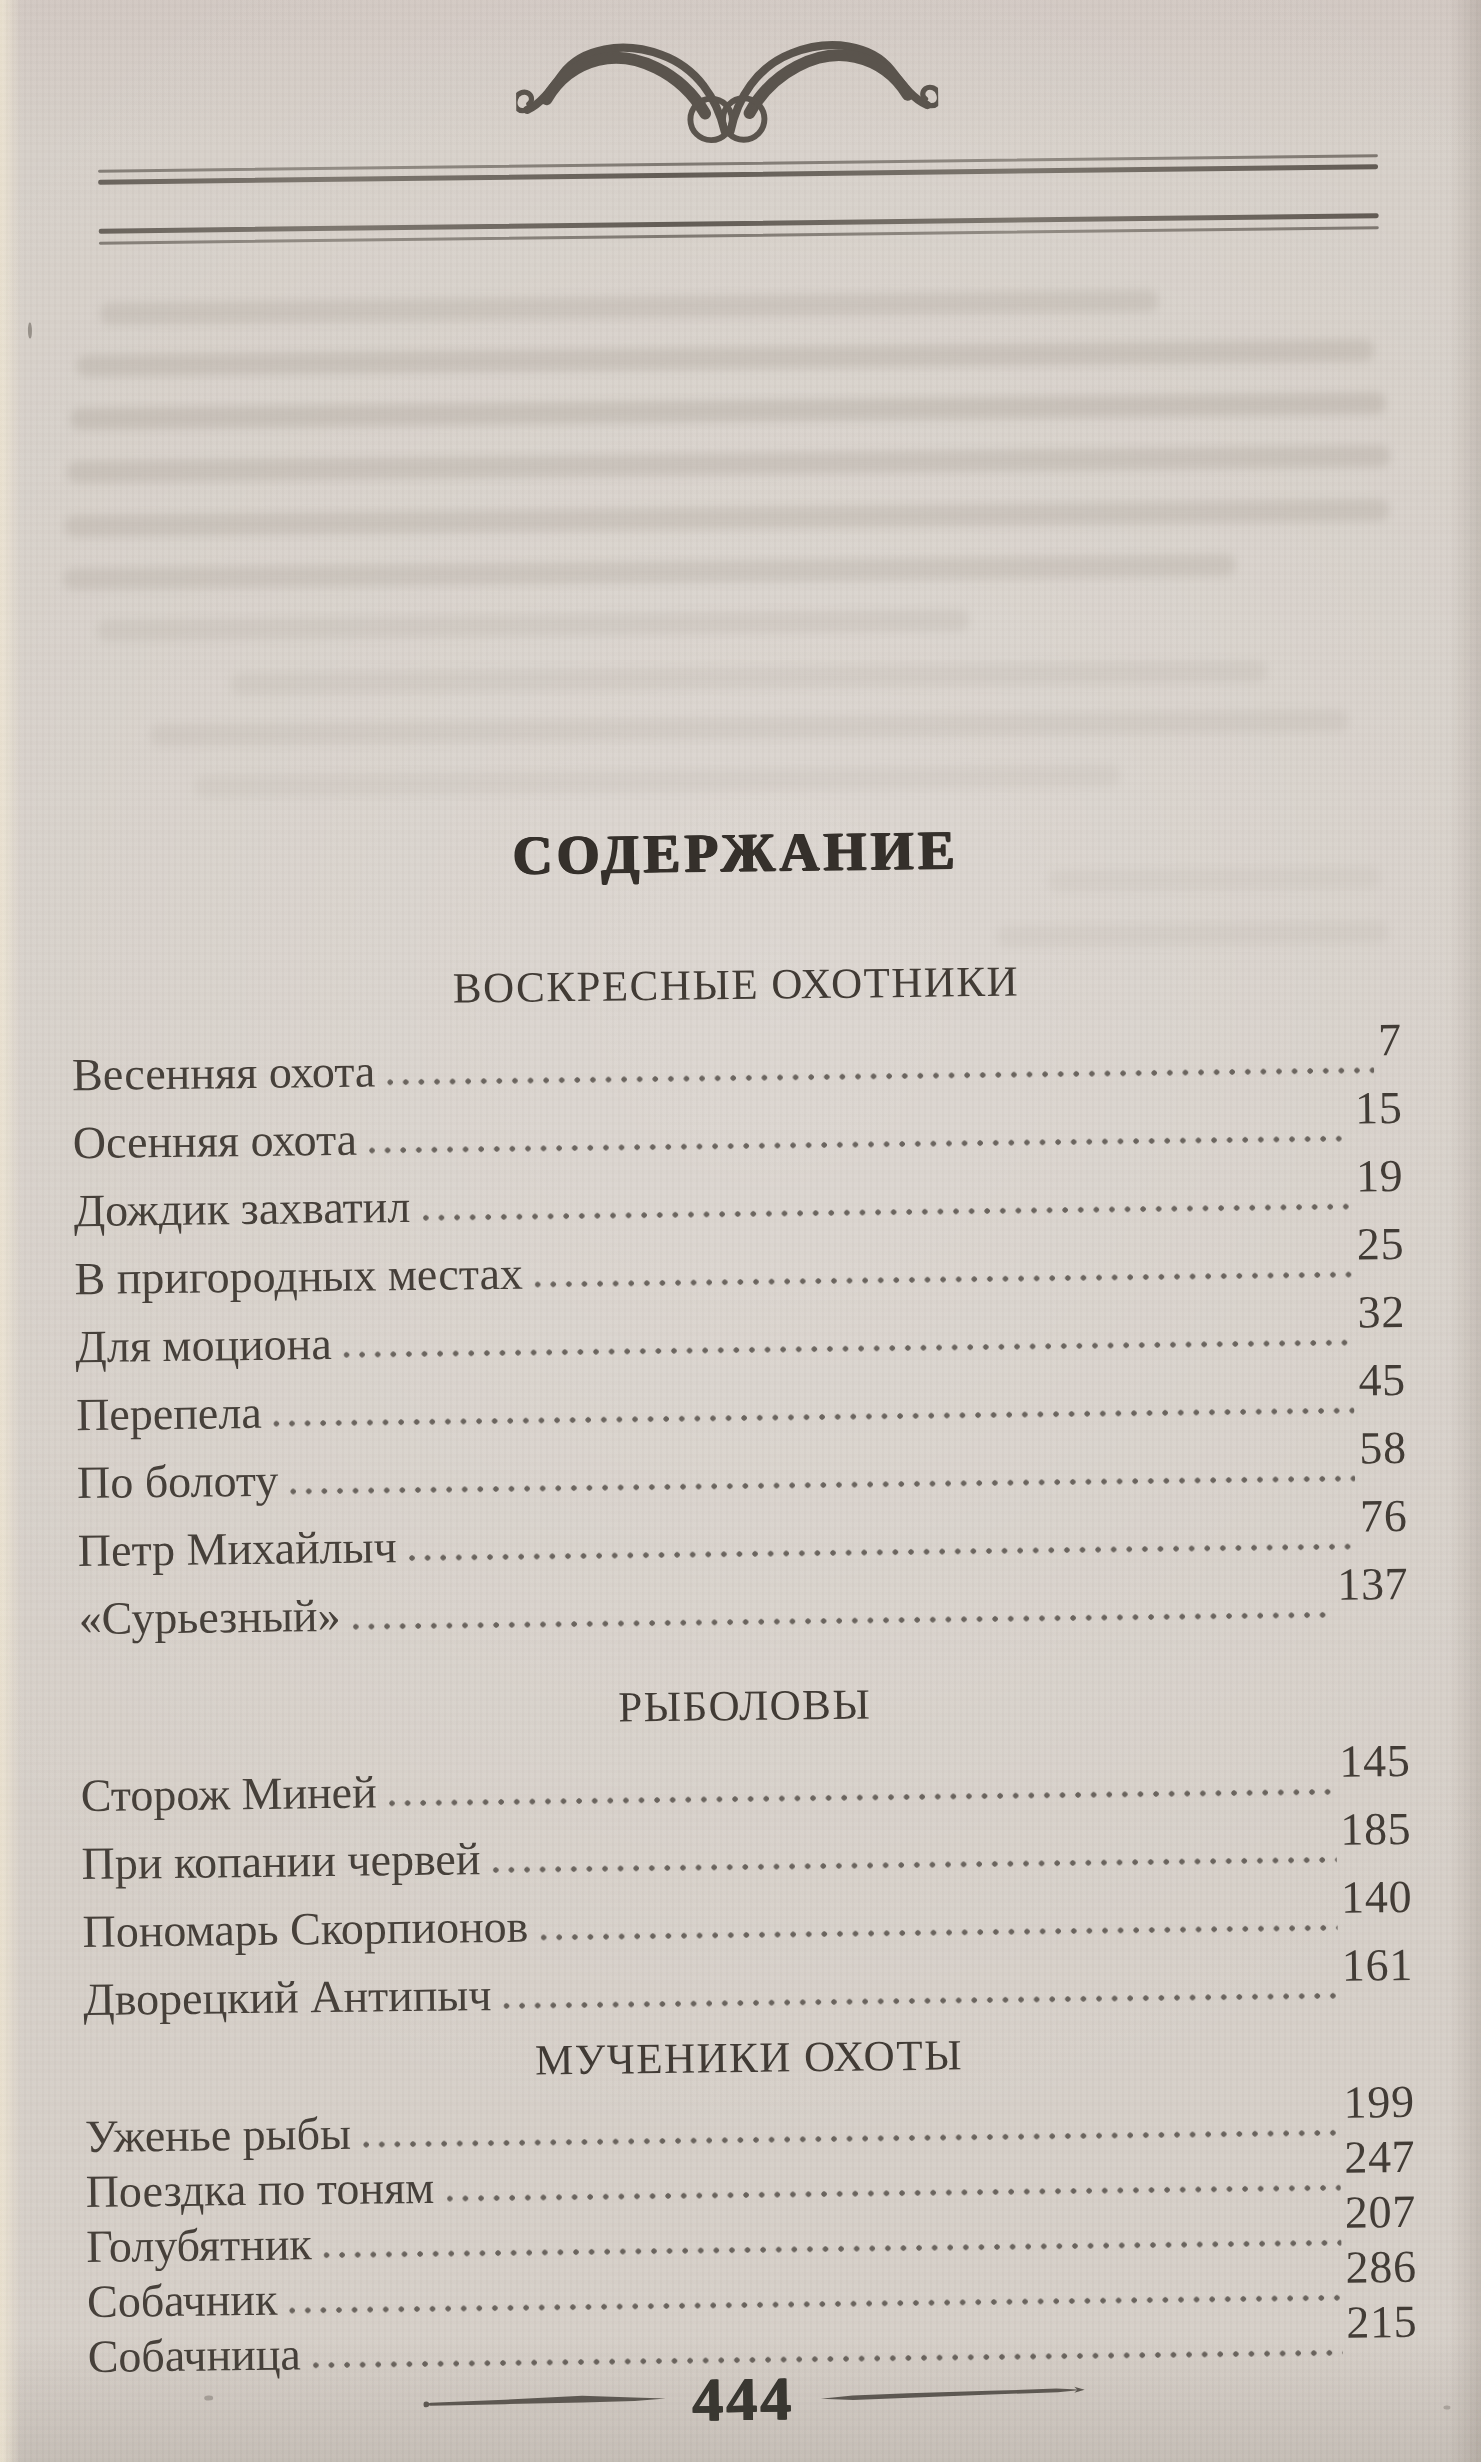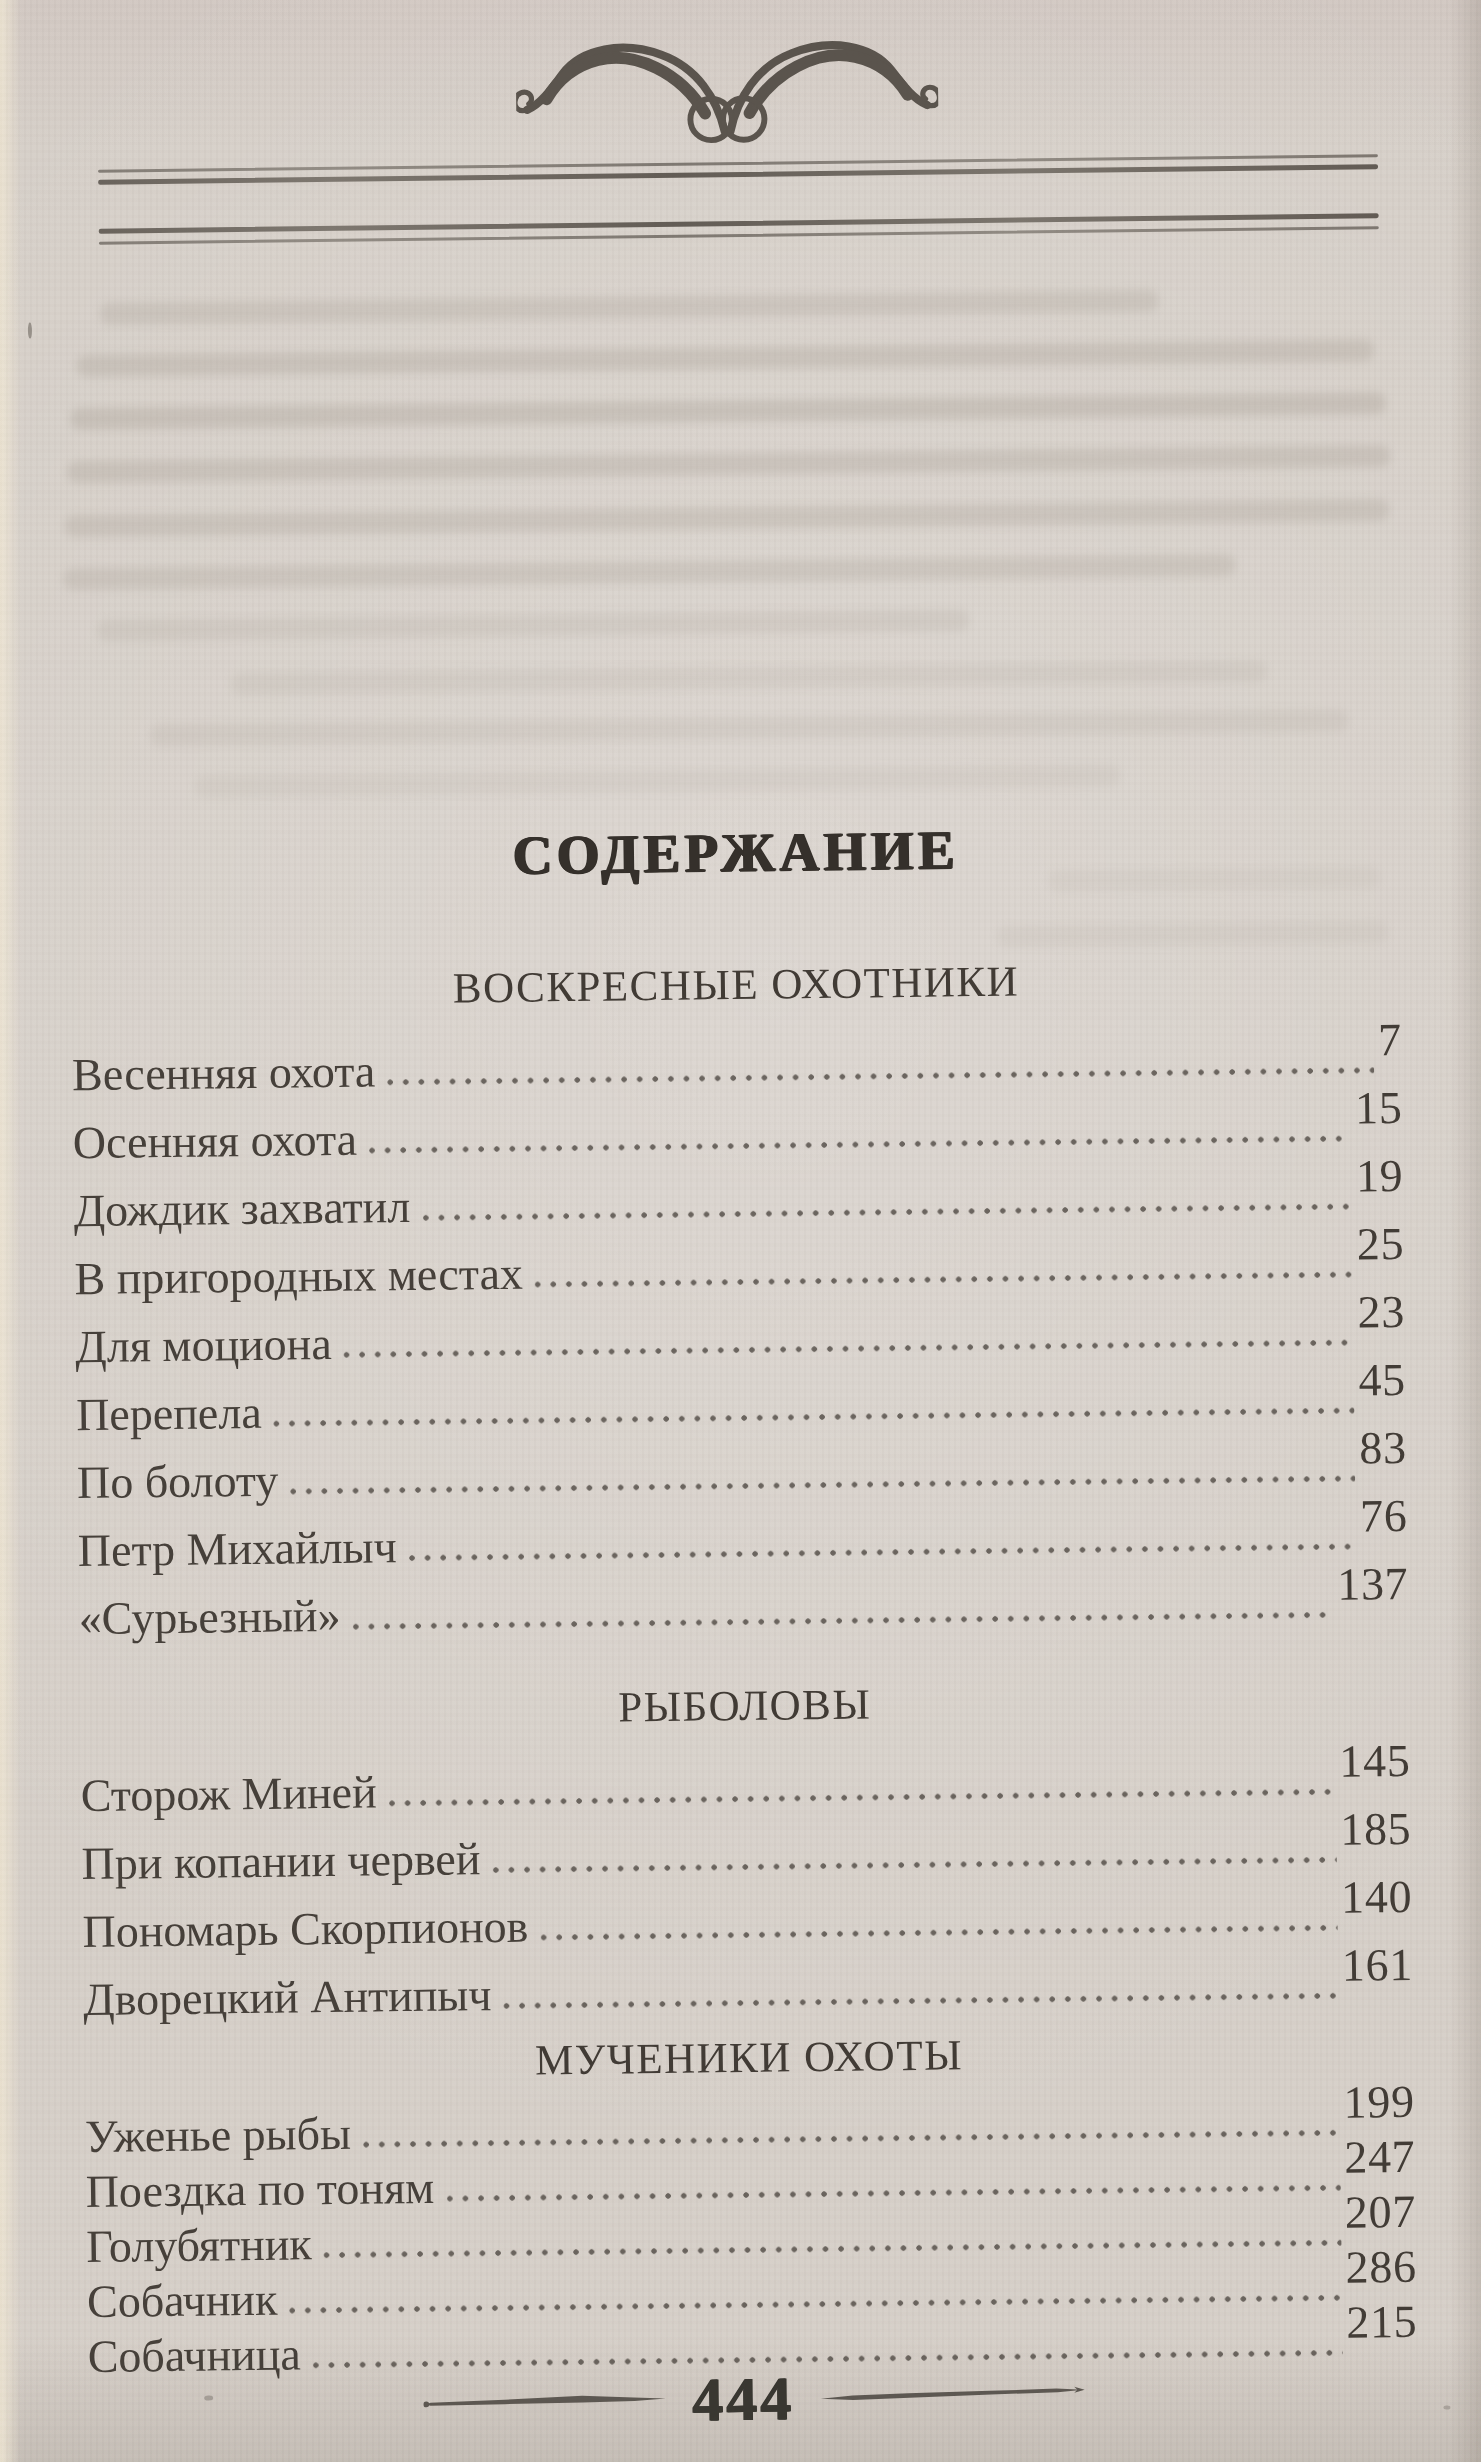--- a/index.html
+++ b/index.html
@@ -126,31 +126,31 @@
           <span class="p">19</span>
         </div>
         <div class="toc-row">
           <span class="t">В пригородных местах</span>
           <span class="leader"></span>
           <span class="p">25</span>
         </div>
         <div class="toc-row">
           <span class="t">Для моциона</span>
           <span class="leader"></span>
-          <span class="p">23</span>
+          <span class="p">32</span>
         </div>
         <div class="toc-row">
           <span class="t">Перепела</span>
           <span class="leader"></span>
           <span class="p">45</span>
         </div>
         <div class="toc-row">
           <span class="t">По болоту</span>
           <span class="leader"></span>
-          <span class="p">83</span>
+          <span class="p">58</span>
         </div>
         <div class="toc-row">
           <span class="t">Петр Михайлыч</span>
           <span class="leader"></span>
           <span class="p">76</span>
         </div>
         <div class="toc-row">
           <span class="t">«Сурьезный»</span>
           <span class="leader"></span>
           <span class="p">137</span>

